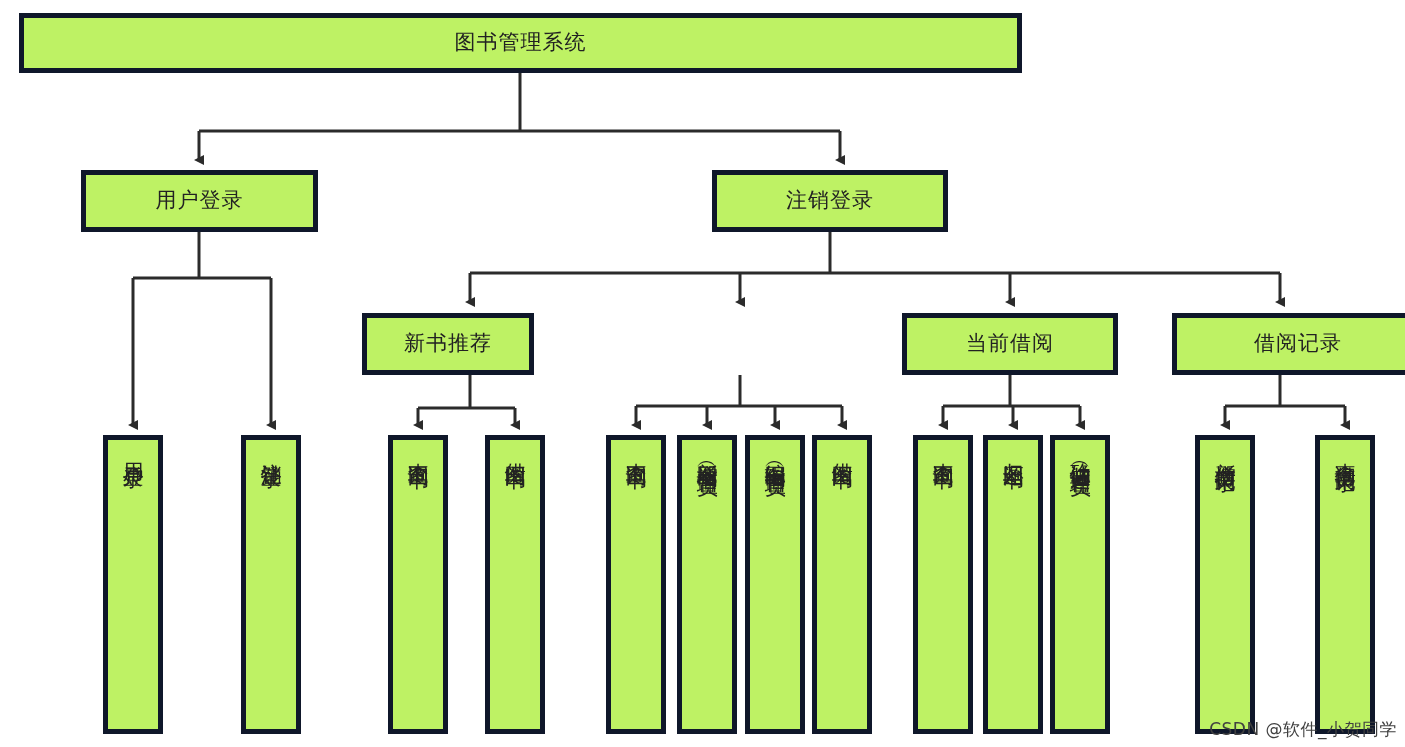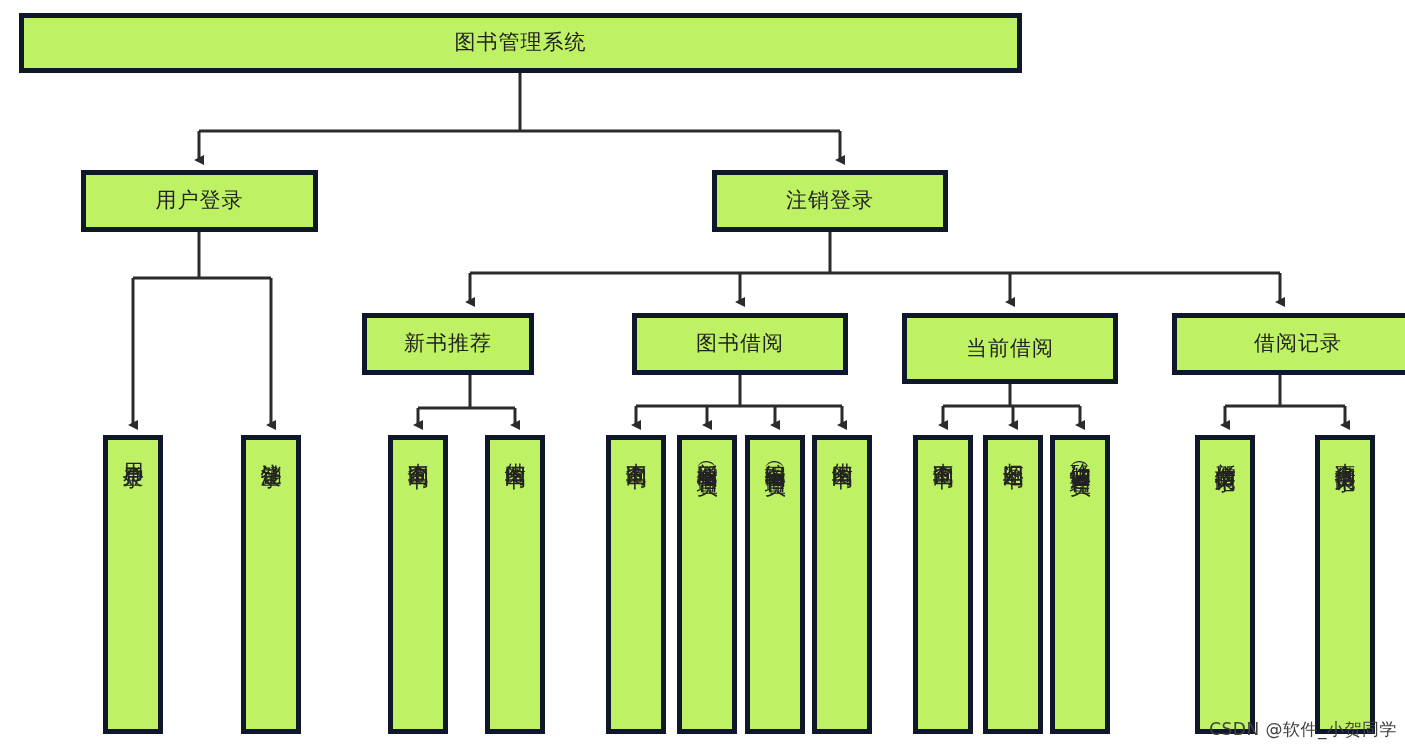--- a/index.html
+++ b/index.html
@@ -127,24 +127,21 @@
   <div class="node h" style="left:81px; top:170px; width:237px; height:62px;">
     <span>用户登录</span>
   </div>
   <div class="node h" style="left:712px; top:170px; width:236px; height:62px;">
     <span>注销登录</span>
   </div>
 
   <div class="node h" style="left:362px; top:313px; width:172px; height:62px;">
     <span>新书推荐</span>
   </div>
-  <div class="node h" style="left:632px; top:313px; width:216px; height:62px;">
-    <span>图书借阅</span>
-  </div>
-  <div class="node h" style="left:902px; top:313px; width:216px; height:71px;">
+  <div class="node h" style="left:902px; top:313px; width:216px; height:62px;">
     <span>当前借阅</span>
   </div>
   <div class="node h" style="left:1172px; top:313px; width:252px; height:62px;">
     <span>借阅记录</span>
   </div>
 
   <div class="node v" style="left:103px; top:435px; width:60px; height:299px;">
     <span class="vtext">用户登录</span>
   </div>
   <div class="node v" style="left:241px; top:435px; width:60px; height:299px;">

